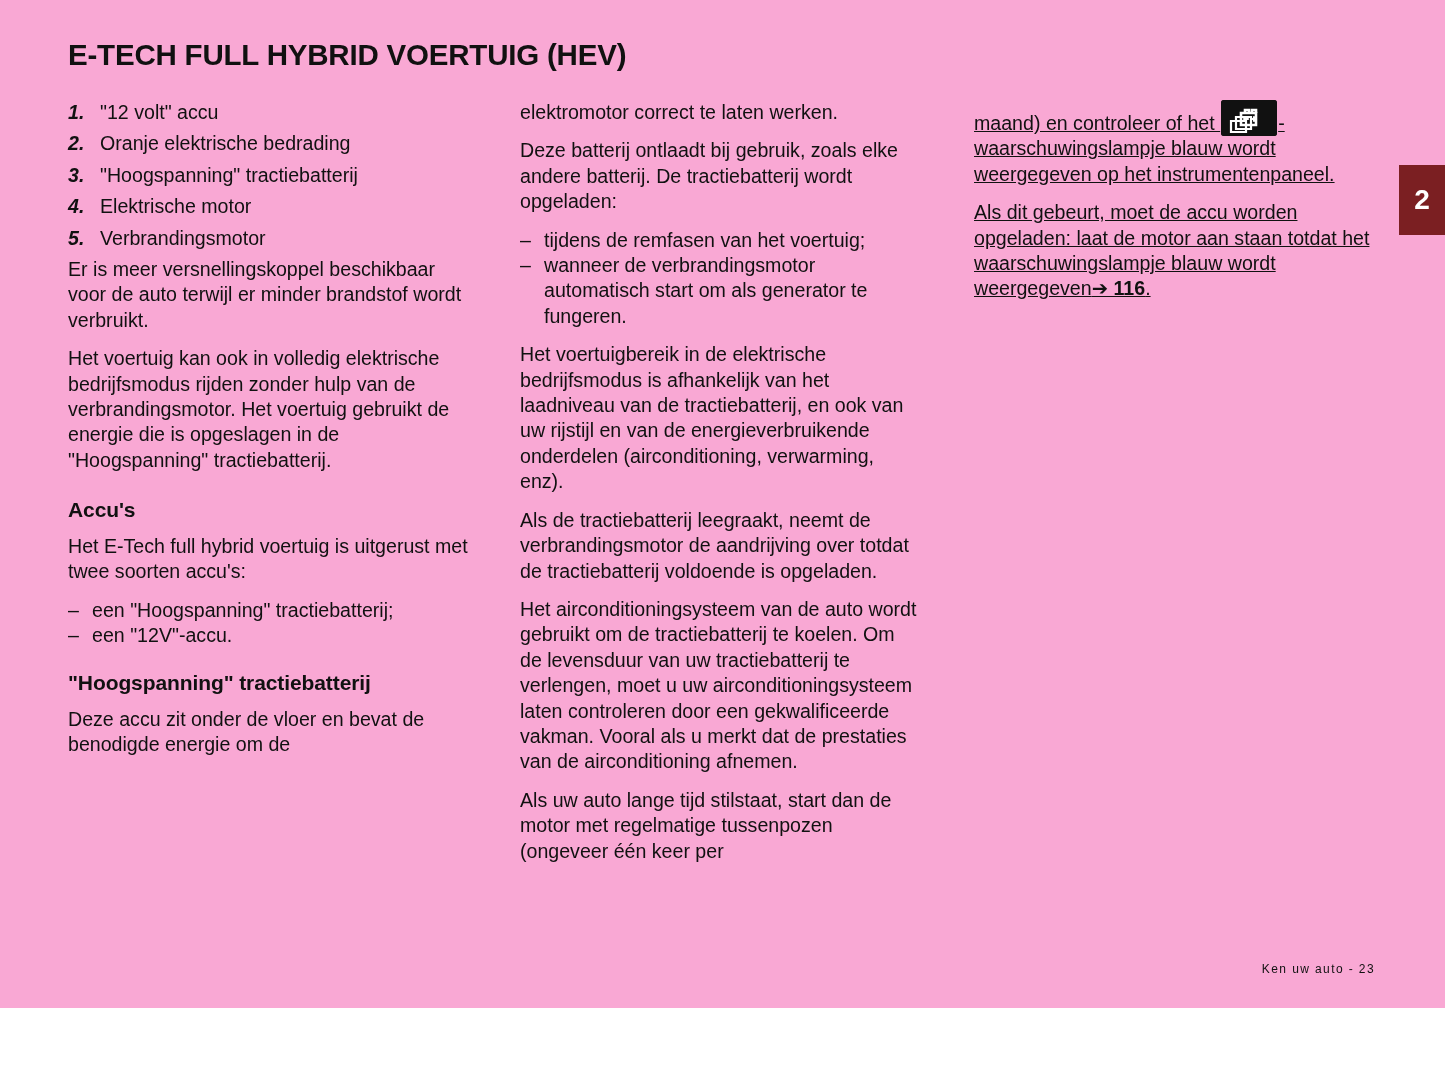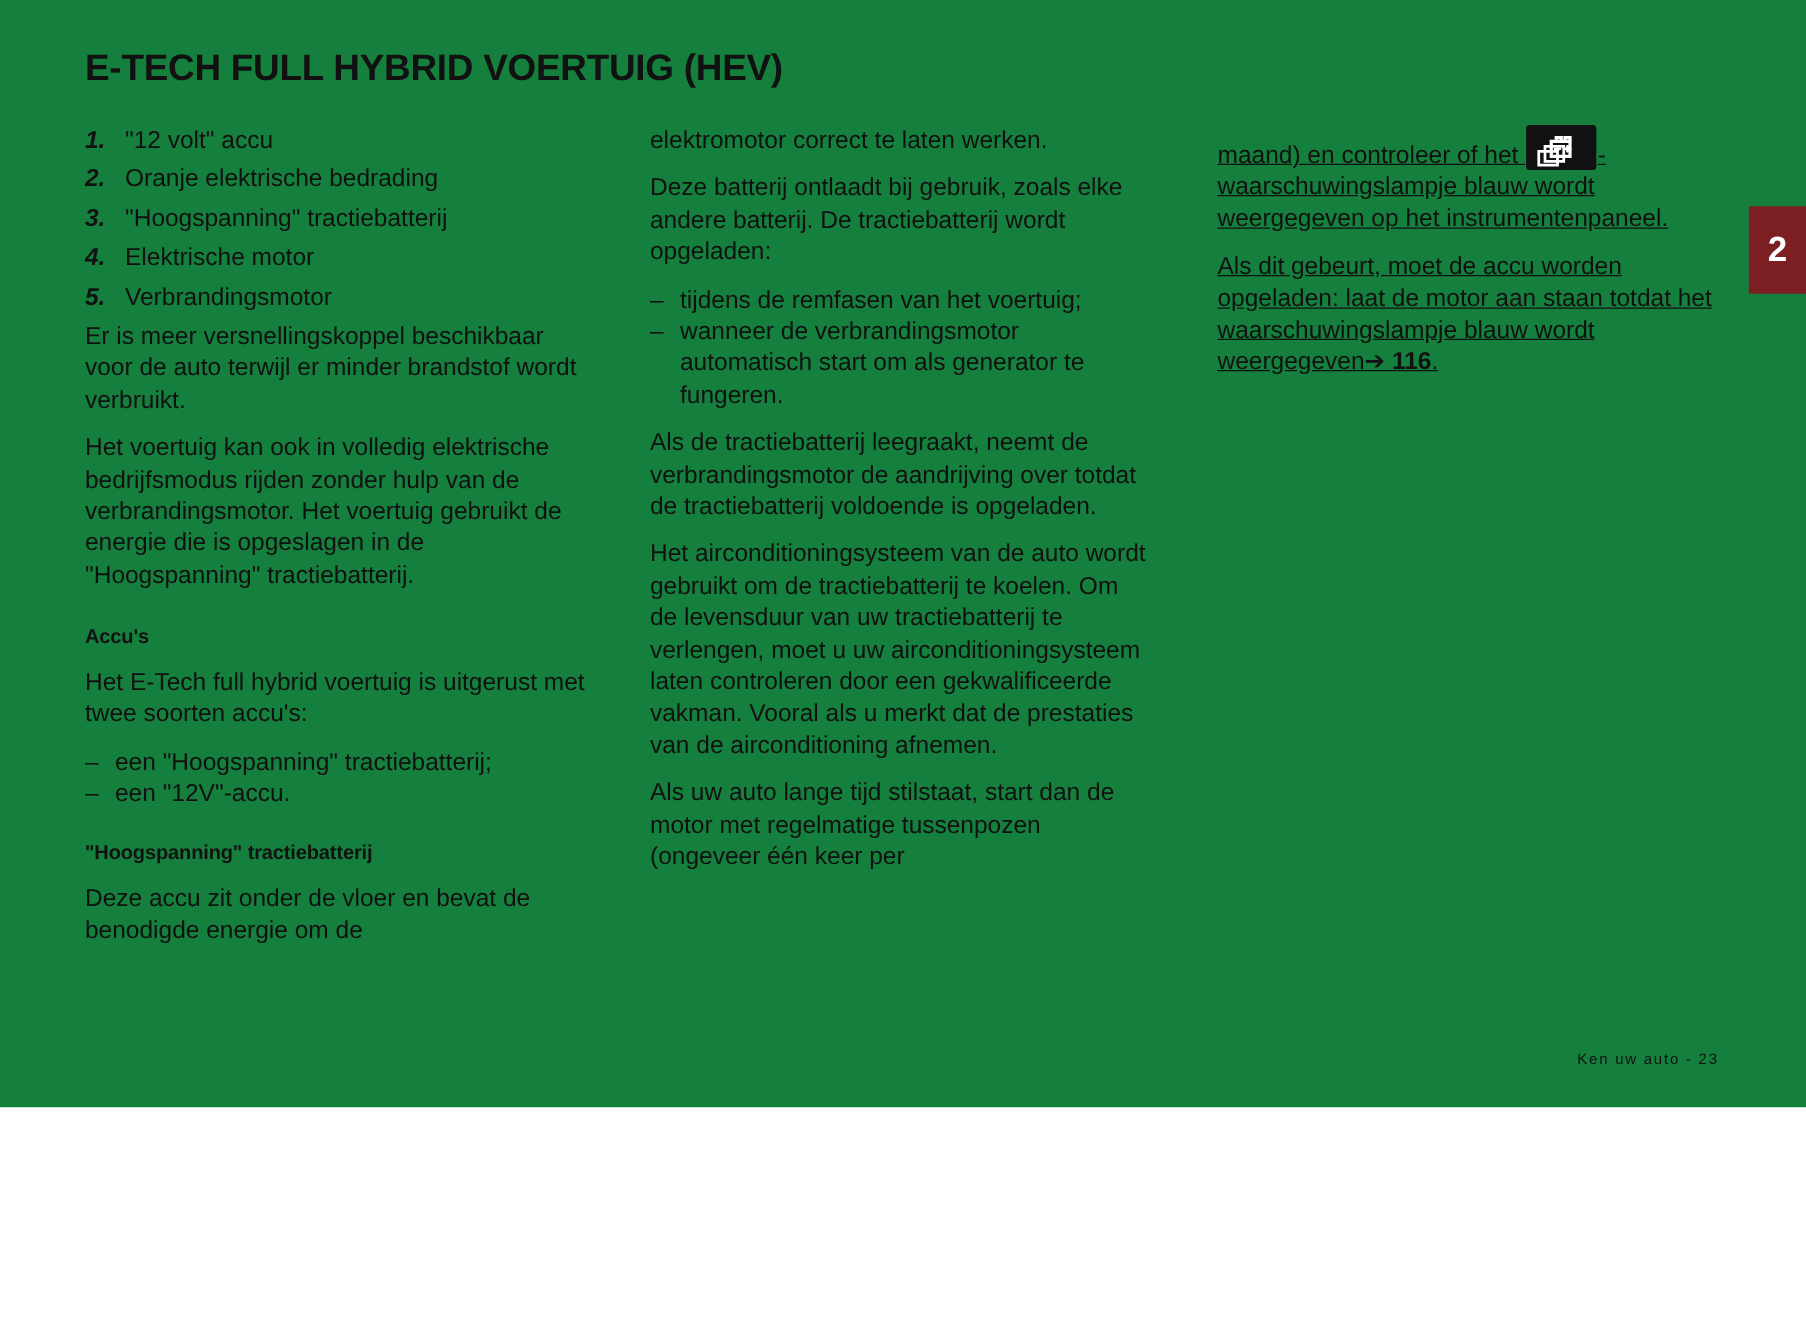--- a/index.html
+++ b/index.html
@@ -7,22 +7,22 @@
     padding: 0;
     background: #ffffff;
   }
   body {
     font-family: "Liberation Sans", "DejaVu Sans", sans-serif;
     color: #111111;
   }
   #page {
     position: relative;
     width: 1445px;
-    height: 886px;
-    background: #15803d;
+    height: 1008px;
+    background: #f9a8d4;
     overflow: hidden;
     box-sizing: border-box;
   }
 
   
   #page-title {
     position: absolute;
     left: 68px;
     top: 38px;
     font-size: 29.5px;
@@ -83,21 +83,21 @@
     margin-bottom: 0;
   }
   .dash-marker {
     position: absolute;
     left: 0;
     top: 0;
   }
 
   
   .subhead {
-    font-size: 16px;
+    font-size: 21px;
     font-weight: 700;
     margin: 22px 0 11px 0;
     letter-spacing: -0.1px;
   }
   .subhead.first-sub { margin-top: 24px; }
 
   
   .inline-icon {
     display: inline-block;
     vertical-align: -6px;
@@ -206,20 +206,21 @@
       <li class="dash-item">
         <span class="dash-marker">–</span>
         <span>tijdens de remfasen van het voertuig;</span>
       </li>
       <li class="dash-item">
         <span class="dash-marker">–</span>
         <span>wanneer de verbrandingsmotor automatisch start om als generator te fungeren.</span>
       </li>
     </ul>
 
+    <p class="para">Het voertuigbereik in de elektrische bedrijfsmodus is afhankelijk van het laadniveau van de tractiebatterij, en ook van uw rijstijl en van de energieverbruikende onderdelen (airconditioning, verwarming, enz).</p>
     <p class="para">Als de tractiebatterij leegraakt, neemt de verbrandingsmotor de aandrijving over totdat de tractiebatterij voldoende is opgeladen.</p>
     <p class="para">Het airconditioningsysteem van de auto wordt gebruikt om de tractiebatterij te koelen. Om de levensduur van uw tractiebatterij te verlengen, moet u uw airconditioningsysteem laten controleren door een gekwalificeerde vakman. Vooral als u merkt dat de prestaties van de airconditioning afnemen.</p>
     <p class="para tight">Als uw auto lange tijd stilstaat, start dan de motor met regelmatige tussenpozen (ongeveer één keer per</p>
   </div>
 
   <div class="column" id="col-3">
 
     <p class="para"><span>maand) en controleer of het </span><span class="inline-icon"><svg width="56" height="36" viewBox="0 0 56 36" aria-hidden="true">
             <rect x="0" y="0" width="56" height="36" rx="3" fill="#111111"></rect>
             <g fill="none" stroke="#ffffff" stroke-width="2.6">

